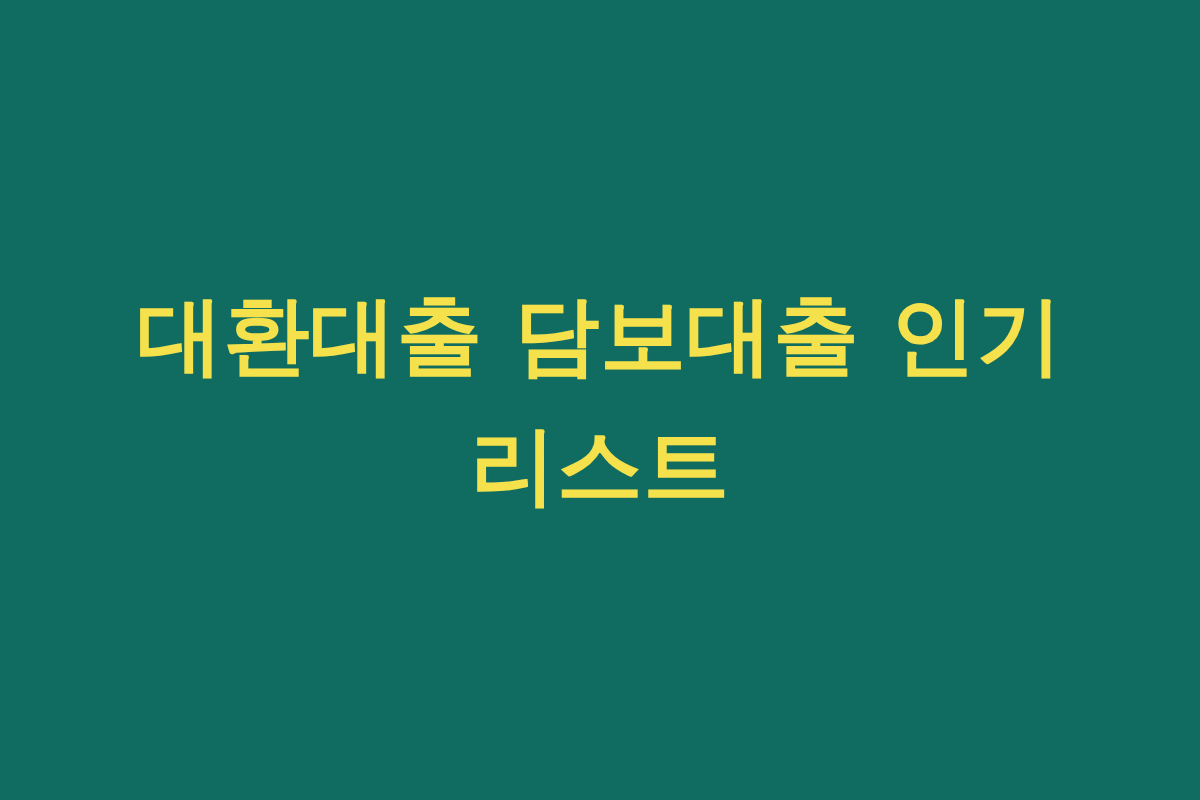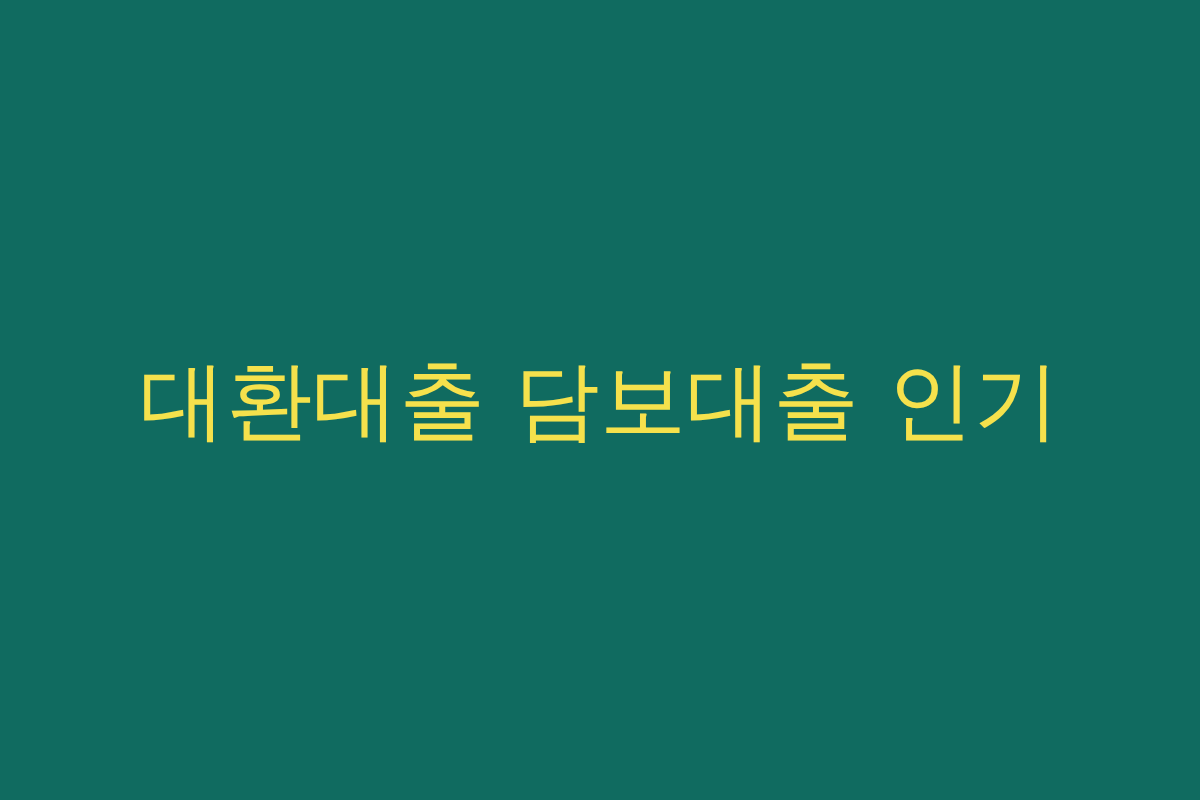--- a/index.html
+++ b/index.html
@@ -26,21 +26,21 @@
     justify-content: center;
     overflow: hidden;
   }
 
   
   #headline {
     width: 1060px;
     margin: 0;
     padding: 0;
     text-align: center;
-    font-weight: 400;
+    font-weight: 700;
     font-size: 86px;
     line-height: 130px;
     letter-spacing: 0.5px;
     word-break: keep-all;
     -webkit-font-smoothing: antialiased;
   }
 
   .headline-line {
     display: block;
     white-space: nowrap;
@@ -51,15 +51,16 @@
     white-space: nowrap;
   }
 </style>
 </head>
 <body style="background-color: rgb(16, 107, 96);">
 
 <div id="banner" style="background-color: rgb(16, 107, 96);">
 
   <h1 id="headline" style="color: rgb(245, 225, 76);">
     <span class="headline-line">대환대출 담보대출 인기</span>
+    <span class="headline-line short">리스트</span>
   </h1>
 
 </div>
 
 </body></html>

